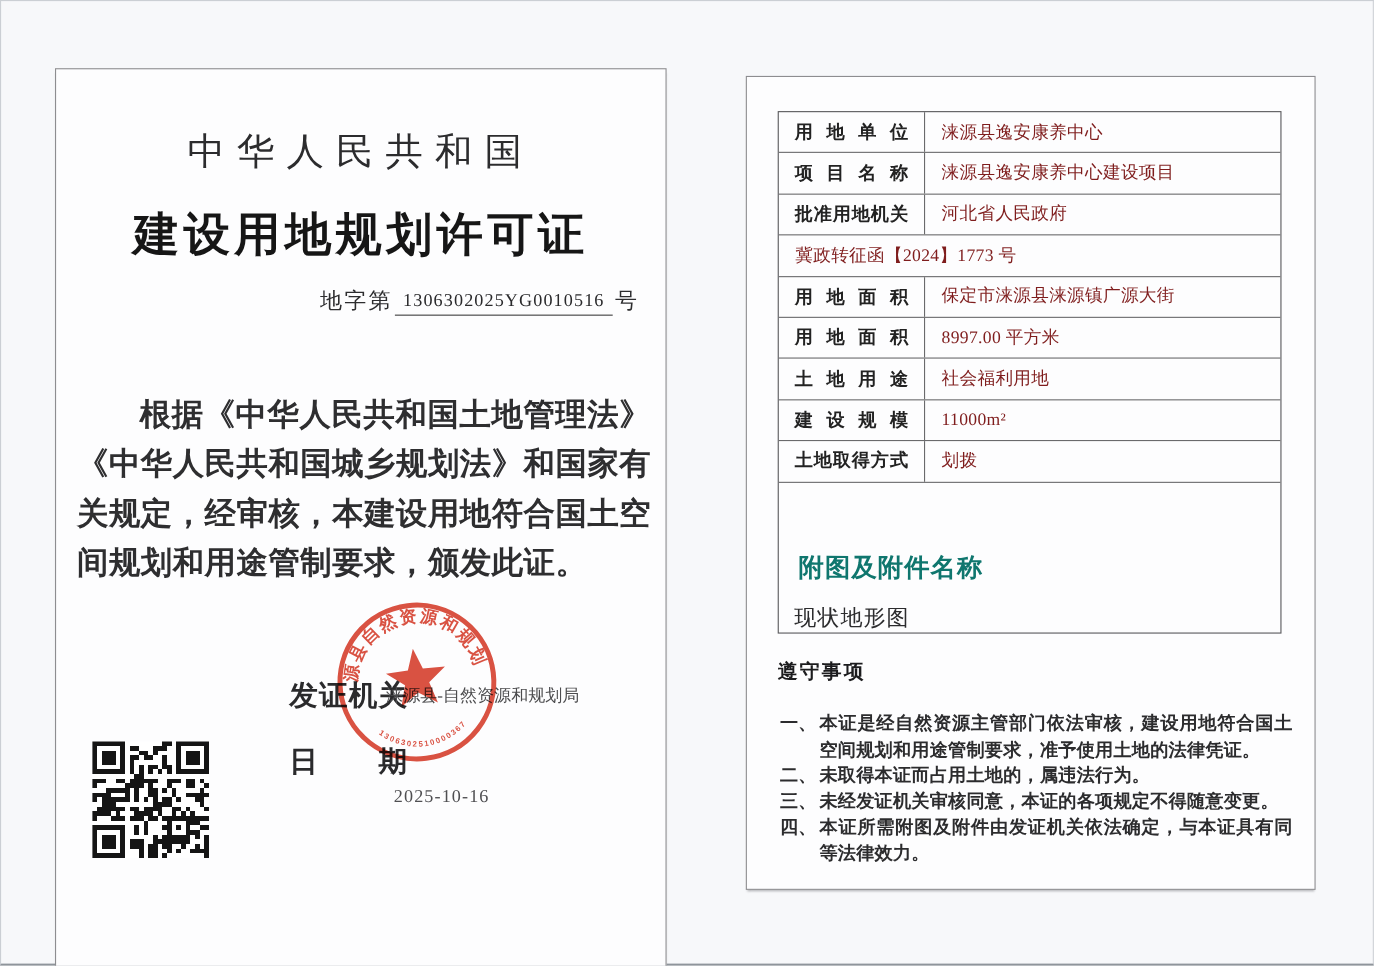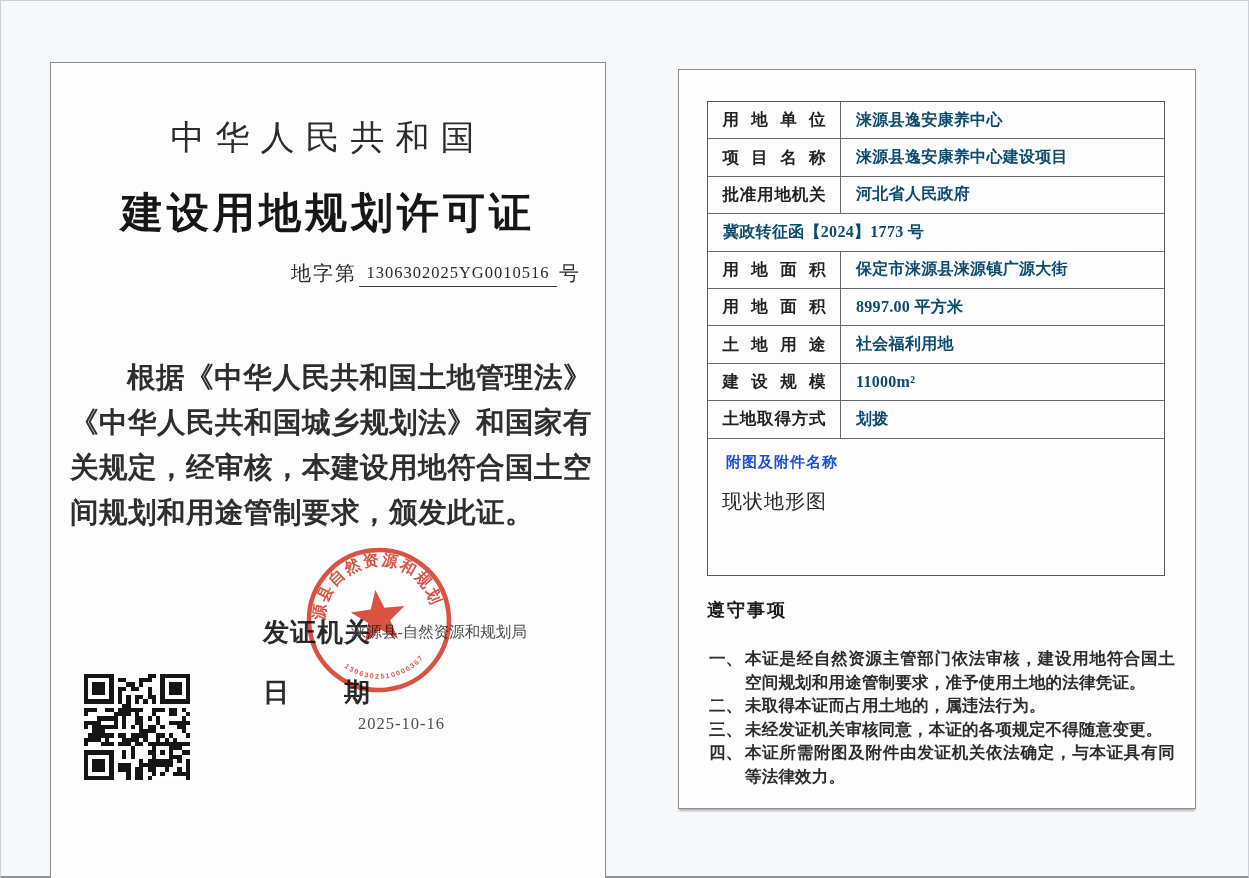--- a/index.html
+++ b/index.html
@@ -41,23 +41,23 @@
     opacity:.88; mix-blend-mode:multiply; transform:rotate(-7deg); }
   .qr { position:absolute; left:33px; top:611px; width:106px; height:106px; background:#fff; }
 
   
   .detail-table { position:absolute; left:28px; top:31px; width:458px; border:1px solid #58585a; }
   .t-row { display:flex; border-bottom:1px solid #6a6a6c; height:37.4px; }
   .t-label { width:133px; border-right:1px solid #6a6a6c; display:flex; align-items:center; justify-content:center; flex:none; }
   .t-label span { display:inline-block; width:103px; font-size:16.5px; font-weight:700; color:#222;
     text-align:justify; text-align-last:justify; }
   .t-value { flex:1; display:flex; align-items:center; padding-left:15px;
-    font-family:"Liberation Serif","DejaVu Serif",serif; font-size:16px; color:#0c4a6e; letter-spacing:0.3px;font-weight:bold; }
+    font-family:"Liberation Serif","DejaVu Serif",serif; font-size:16px; color:#7f1d1d; letter-spacing:0.3px; }
   .t-attach { height:136px; padding:14px 0 0 18px; }
-  .t-attach .a-lbl { font-size:15px; font-weight:700; color:#1d4ed8; letter-spacing:1px; }
+  .t-attach .a-lbl { font-size:23px; font-weight:700; color:#0f766e; letter-spacing:1px;margin-top:48px; }
   .t-attach .a-val { margin-top:16px; margin-left:-4px;
     font-family:"Liberation Serif","DejaVu Serif",serif; font-size:20px; color:#2c2c2e; letter-spacing:1px; }
 
   .rules-title { position:absolute; left:28px; top:528px; font-size:18px; font-weight:700; color:#1c1c1e; letter-spacing:2px; }
   .rules-list { position:absolute; left:30px; top:577px; width:466px; }
   .rule-item { display:flex; font-size:16.5px; font-weight:600; color:#2c2c2e; line-height:23.5px; letter-spacing:0.2px; }
   .rule-num { flex:none; width:36px; }
   .rule-text { flex:1; text-align:justify; }
 </style>
 </head>

